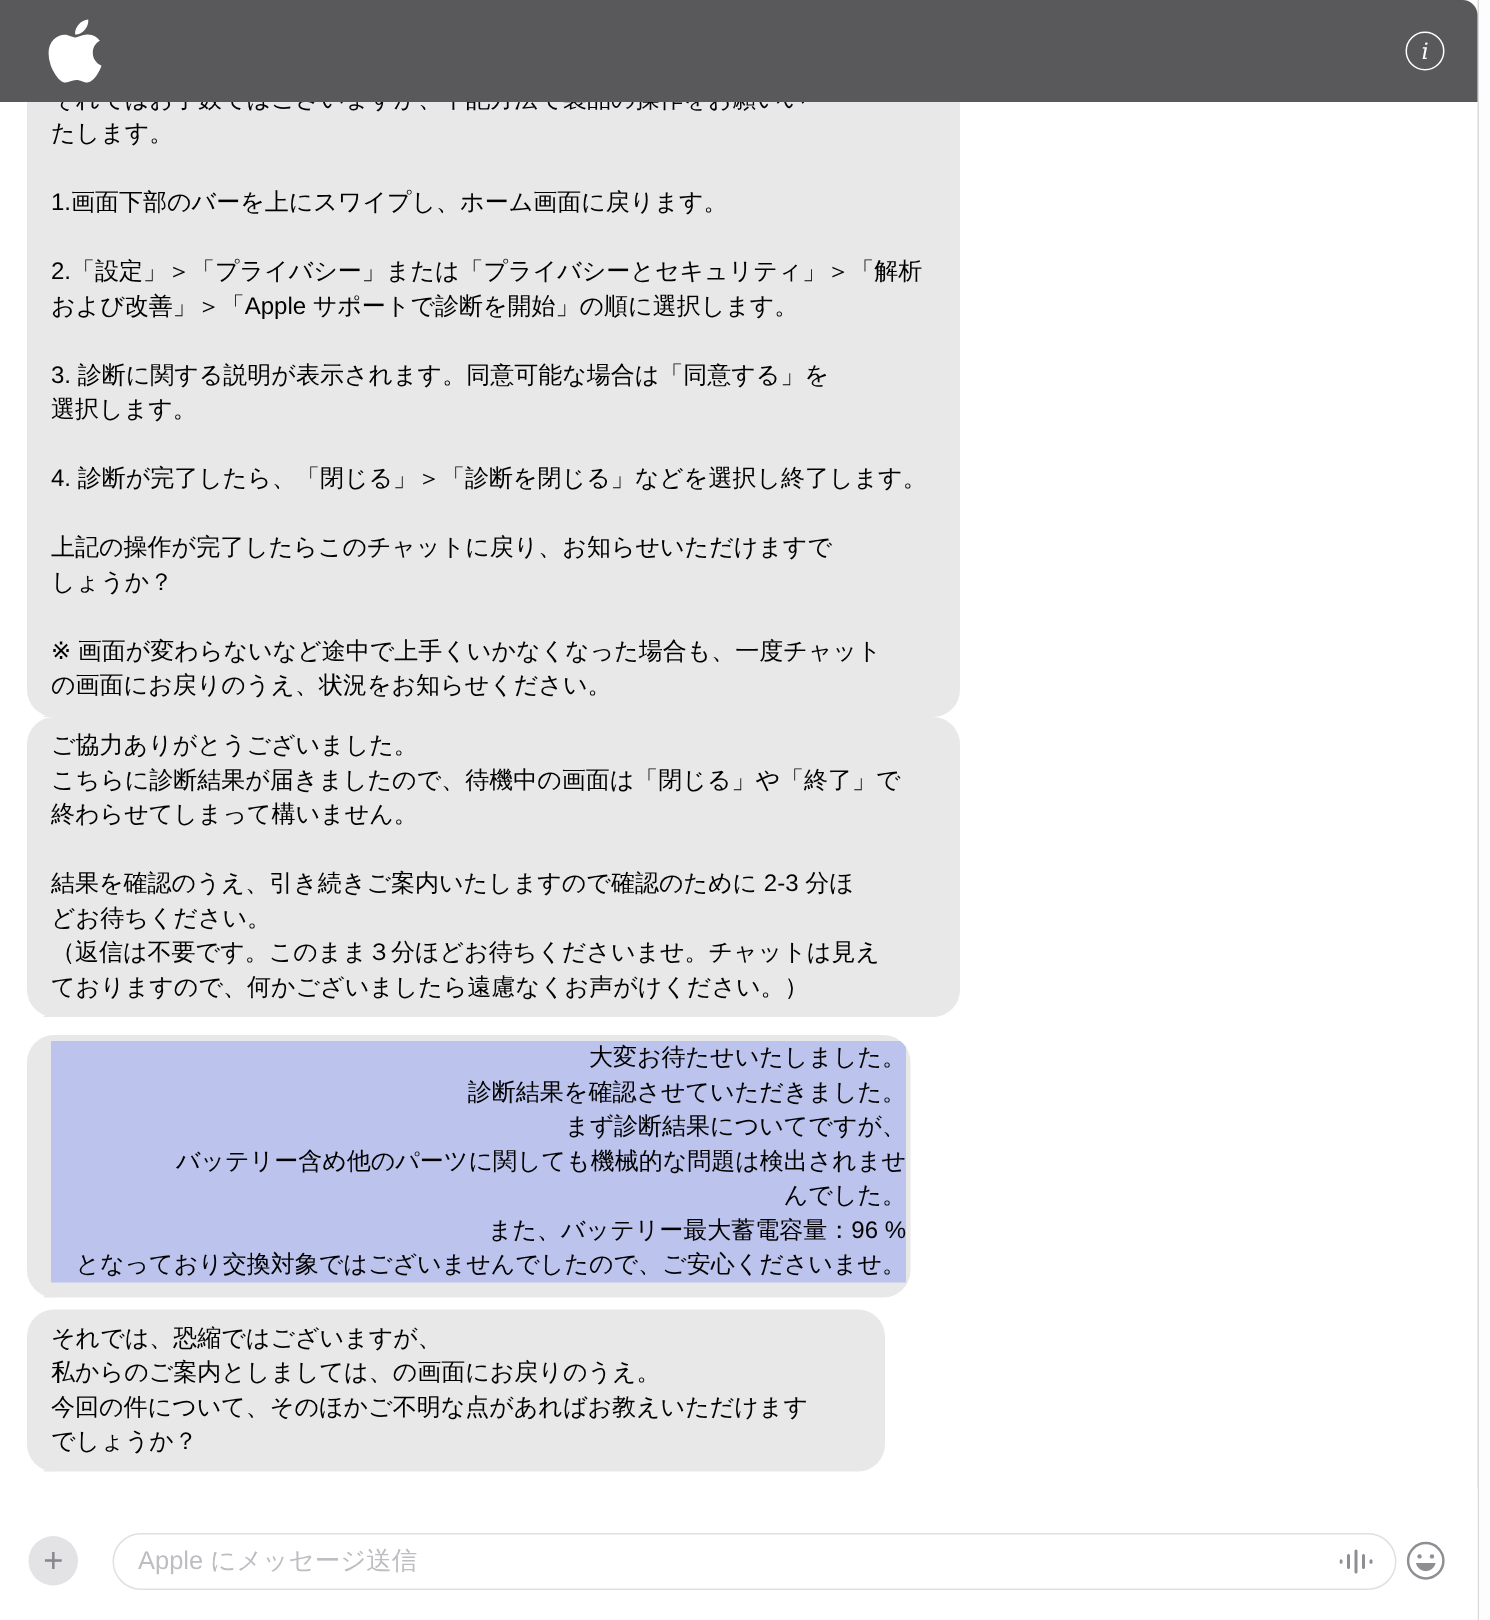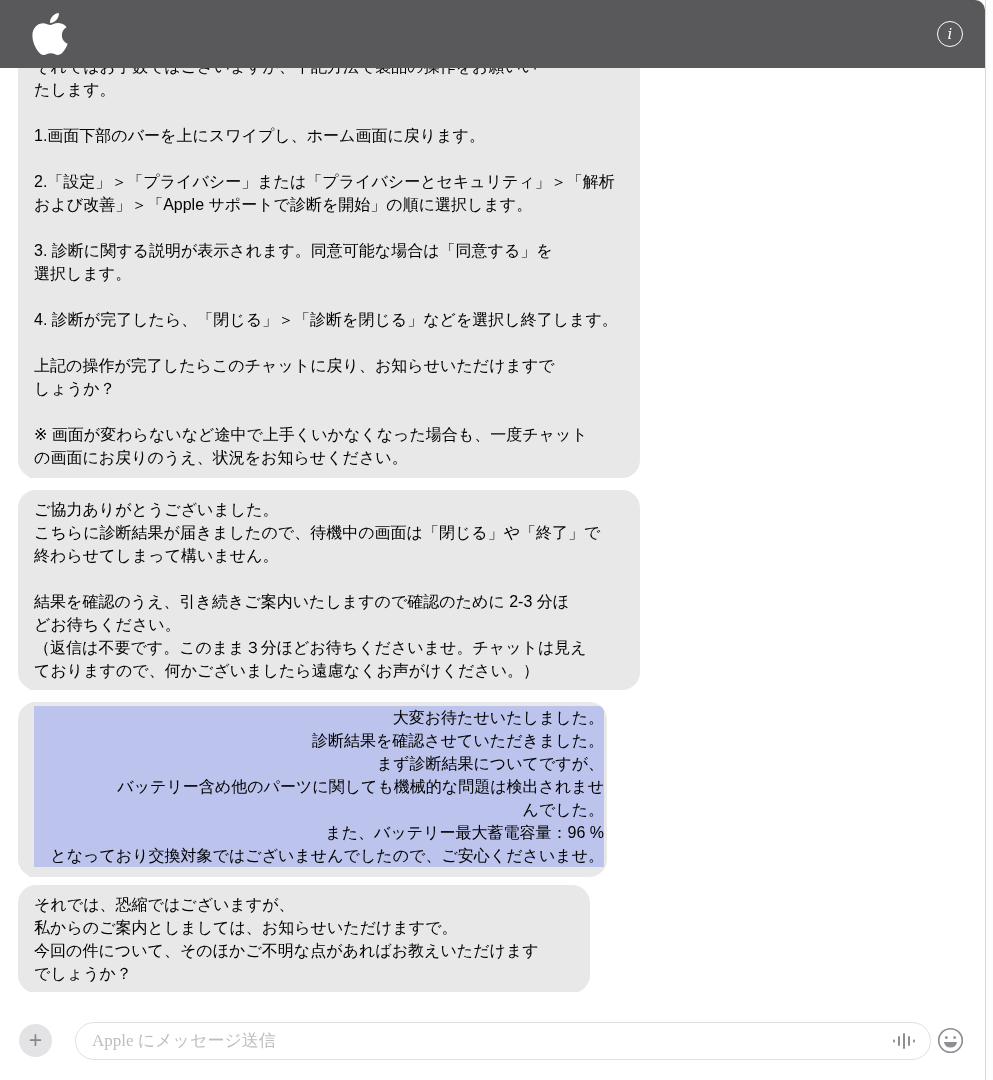--- a/index.html
+++ b/index.html
@@ -30,36 +30,36 @@
             white-space:pre; overflow:hidden; }
   
   .tail-wrap { position:relative; }
   .tail-wrap::before { content:""; position:absolute; z-index:0; bottom:0; left:11px;
             height:20px; width:20px; background:#e8e8e9; border-bottom-right-radius:15px; }
   .tail-wrap::after  { content:""; position:absolute; z-index:0; bottom:0; left:8px;
             width:10px; height:20px; background:#fff; border-bottom-right-radius:10px; }
   .tail-wrap .bubble { z-index:1; }
 
   .b1 { width:590px; padding:9px 16px;  margin-top:46px; }
-  .b2 { width:590px; padding:8px 16px;  margin-top:12px; }
+  .b2 { width:590px; padding:8px 16px;  }
   .b3 { width:570px; padding:4px 3px 10px 16px; margin-top:12px;text-align:right; }
   .b4 { width:540px; padding:8px 16px;  margin-top:8px; }
   .selection { display:block; background:#bcc3ec; }
 
   
   .composer { position:absolute; left:0; right:0; bottom:0; height:88px; background:#fff; z-index:4; }
   .plus-btn { position:absolute; left:19px; top:32px; width:33px; height:33px;
               border-radius:50%; background:#e3e3e5; color:#87878c;
               display:flex; align-items:center; justify-content:center;
               font-size:23px; font-weight:400; cursor:pointer; }
   .input-wrap { position:absolute; left:75px; top:30px; width:856px; height:38px; }
   .msg-input { width:100%; height:100%; box-sizing:border-box;
                border:1px solid #e0e0e2; border-radius:19px; background:#fff;
                font-size:17px; color:#ef4444; padding:0 52px 0 16px; outline:none;
-               font-family:Liberation Serif, serif; }
+               font-family:Liberation Sans, sans-serif; }
   .msg-input::placeholder { color:#bdbdc2; opacity:1; }
   .dictation { position:absolute; right:14px; top:10px; width:24px; height:18px; cursor:pointer; }
   .emoji-btn { position:absolute; right:21px; top:35px; width:27px; height:27px; cursor:pointer; }
 </style>
 </head>
 <body>
 
 <div class="app">
   <div class="main">
 
@@ -102,21 +102,21 @@
 診断結果を確認させていただきました。
 まず診断結果についてですが、
 バッテリー含め他のパーツに関しても機械的な問題は検出されませ
 んでした。
 また、バッテリー最大蓄電容量：96 %
 となっており交換対象ではございませんでしたので、ご安心くださいませ。</span></span></div>
       </div>
 
       <div class="tail-wrap">
         <div class="bubble b4"><span>それでは、恐縮ではございますが、
-私からのご案内としましては、お知らせいただけますで。
+私からのご案内としましては、の画面にお戻りのうえ。
 今回の件について、そのほかご不明な点があればお教えいただけます
 でしょうか？</span></div>
       </div>
 
     </div>
 
     <div class="header">
       <svg class="apple-logo" viewBox="0 0 384 512" aria-hidden="true">
         <path fill="#ffffff" d="M318.7 268.7c-.2-36.7 16.4-64.4 50-84.8-18.8-26.9-47.2-41.7-84.7-44.6-35.5-2.7-74.3 20.7-88.5 20.7-15 0-49.4-19.7-76.4-19.7C63.3 141.2 4 184.8 4 273.5q0 39.3 14.4 81.2c12.8 36.7 59 126.7 107.2 125.2 25.2-.6 43-17.9 75.8-17.9 31.8 0 48.3 17.9 76.4 17.9 48.6-.7 90.4-82.5 102.6-119.3-65.2-30.7-61.7-90-61.7-91.9zm-56.6-164.2c27.3-32.4 24.8-61.9 24-72.5-24.1 1.4-52 16.4-67.9 34.9-17.5 19.8-27.8 44.3-25.6 71.9 26.1 2 49.9-11.4 69.5-34.3z"></path>
       </svg>

